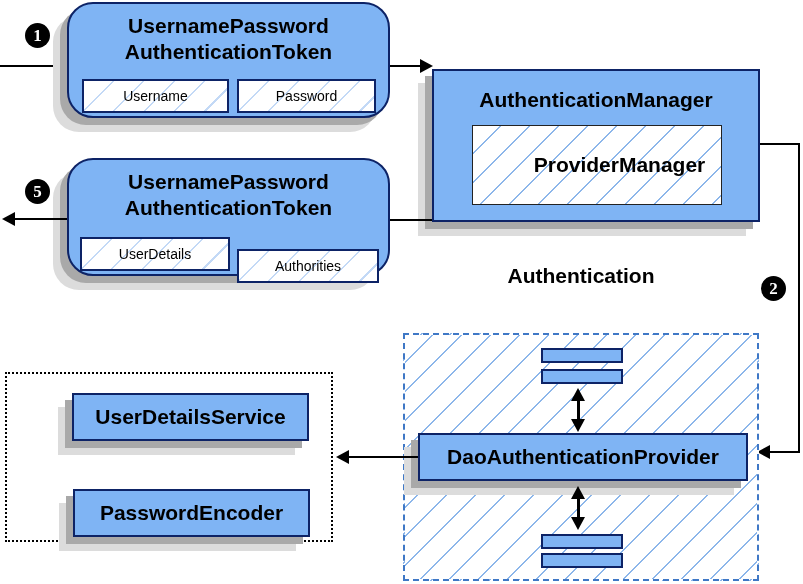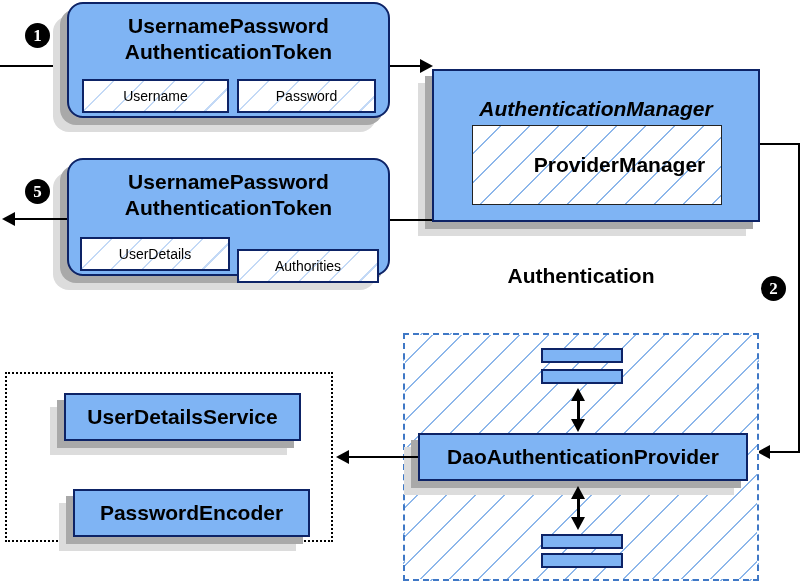--- a/index.html
+++ b/index.html
@@ -7,21 +7,21 @@
     position:relative;width:803px;height:584px;background:#ffffff;
     font-family:"Liberation Sans","DejaVu Sans",sans-serif;color:#000;overflow:hidden;
   }
   *,*::before,*::after{box-sizing:border-box;}
 
   
   .bluebox{
     position:absolute;background:#7fb4f4;border:2px solid #0d2366;
     box-shadow:-7px 7px 0 0 #a9a9a9,-14px 14px 0 0 #dcdcdc;
   }
-  .rounded{border-radius:16px;}
+  .rounded{border-radius:26px;}
   .box-title{
     font-weight:bold;font-size:21px;line-height:26px;text-align:center;
     padding-top:9px;white-space:nowrap;
   }
   .fieldbox{
     position:absolute;height:34px;background:#fff;border:2px solid #0d2366;
     display:flex;align-items:center;justify-content:center;
     font-weight:normal;font-size:14px;white-space:nowrap;
     background-image:repeating-linear-gradient(135deg,rgba(255,255,255,0) 0 20px,#c3d9f6 20px 21.5px);
   }
@@ -83,21 +83,21 @@
       <div>AuthenticationToken</div>
     </div>
     <div class="fieldbox" style="left:13px;top:75px;width:147px;">Username</div>
     <div class="fieldbox" style="left:168px;top:75px;width:139px;">Password</div>
   </div>
 
   <div class="hline" style="left:390px;top:65px;width:32px;"></div>
   <div class="tri-right" style="left:420px;top:59px;"></div>
 
   <div class="bluebox" style="left:432px;top:69px;width:328px;height:153px;">
-    <div class="box-title" style="padding-top:25px;font-style:italic;">AuthenticationManager</div>
+    <div class="box-title" style="padding-top:16px;">AuthenticationManager</div>
     <div class="hatch center-text" style="position:absolute;left:38px;top:54px;width:250px;height:80px;border:1px solid #222;padding-left:45px;">ProviderManager</div>
   </div>
 
   <div class="bluebox rounded" style="left:67px;top:158px;width:323px;height:118px;">
     <div class="box-title">
       <div>UsernamePassword</div>
       <div>AuthenticationToken</div>
     </div>
     <div class="fieldbox" style="left:11px;top:77px;width:150px;">UserDetails</div>
     <div class="fieldbox" style="left:168px;top:89px;width:142px;">Authorities</div>
@@ -137,16 +137,16 @@
   </div>
 
   <div class="stack-bar" style="left:541px;top:534px;"></div>
   <div class="stack-bar" style="left:541px;top:553px;"></div>
 
   <div class="hline" style="left:348px;top:456px;width:70px;"></div>
   <div class="tri-left" style="left:336px;top:450px;"></div>
 
   <div id="services-container"></div>
 
-  <div class="bluebox center-text" style="left:64px;top:393px;width:237px;height:48px;">UserDetailsService</div>
+  <div class="bluebox center-text" style="left:72px;top:393px;width:237px;height:48px;">UserDetailsService</div>
   <div class="bluebox center-text" style="left:73px;top:489px;width:237px;height:48px;">PasswordEncoder</div>
 
 </div>
 
 </body></html>

